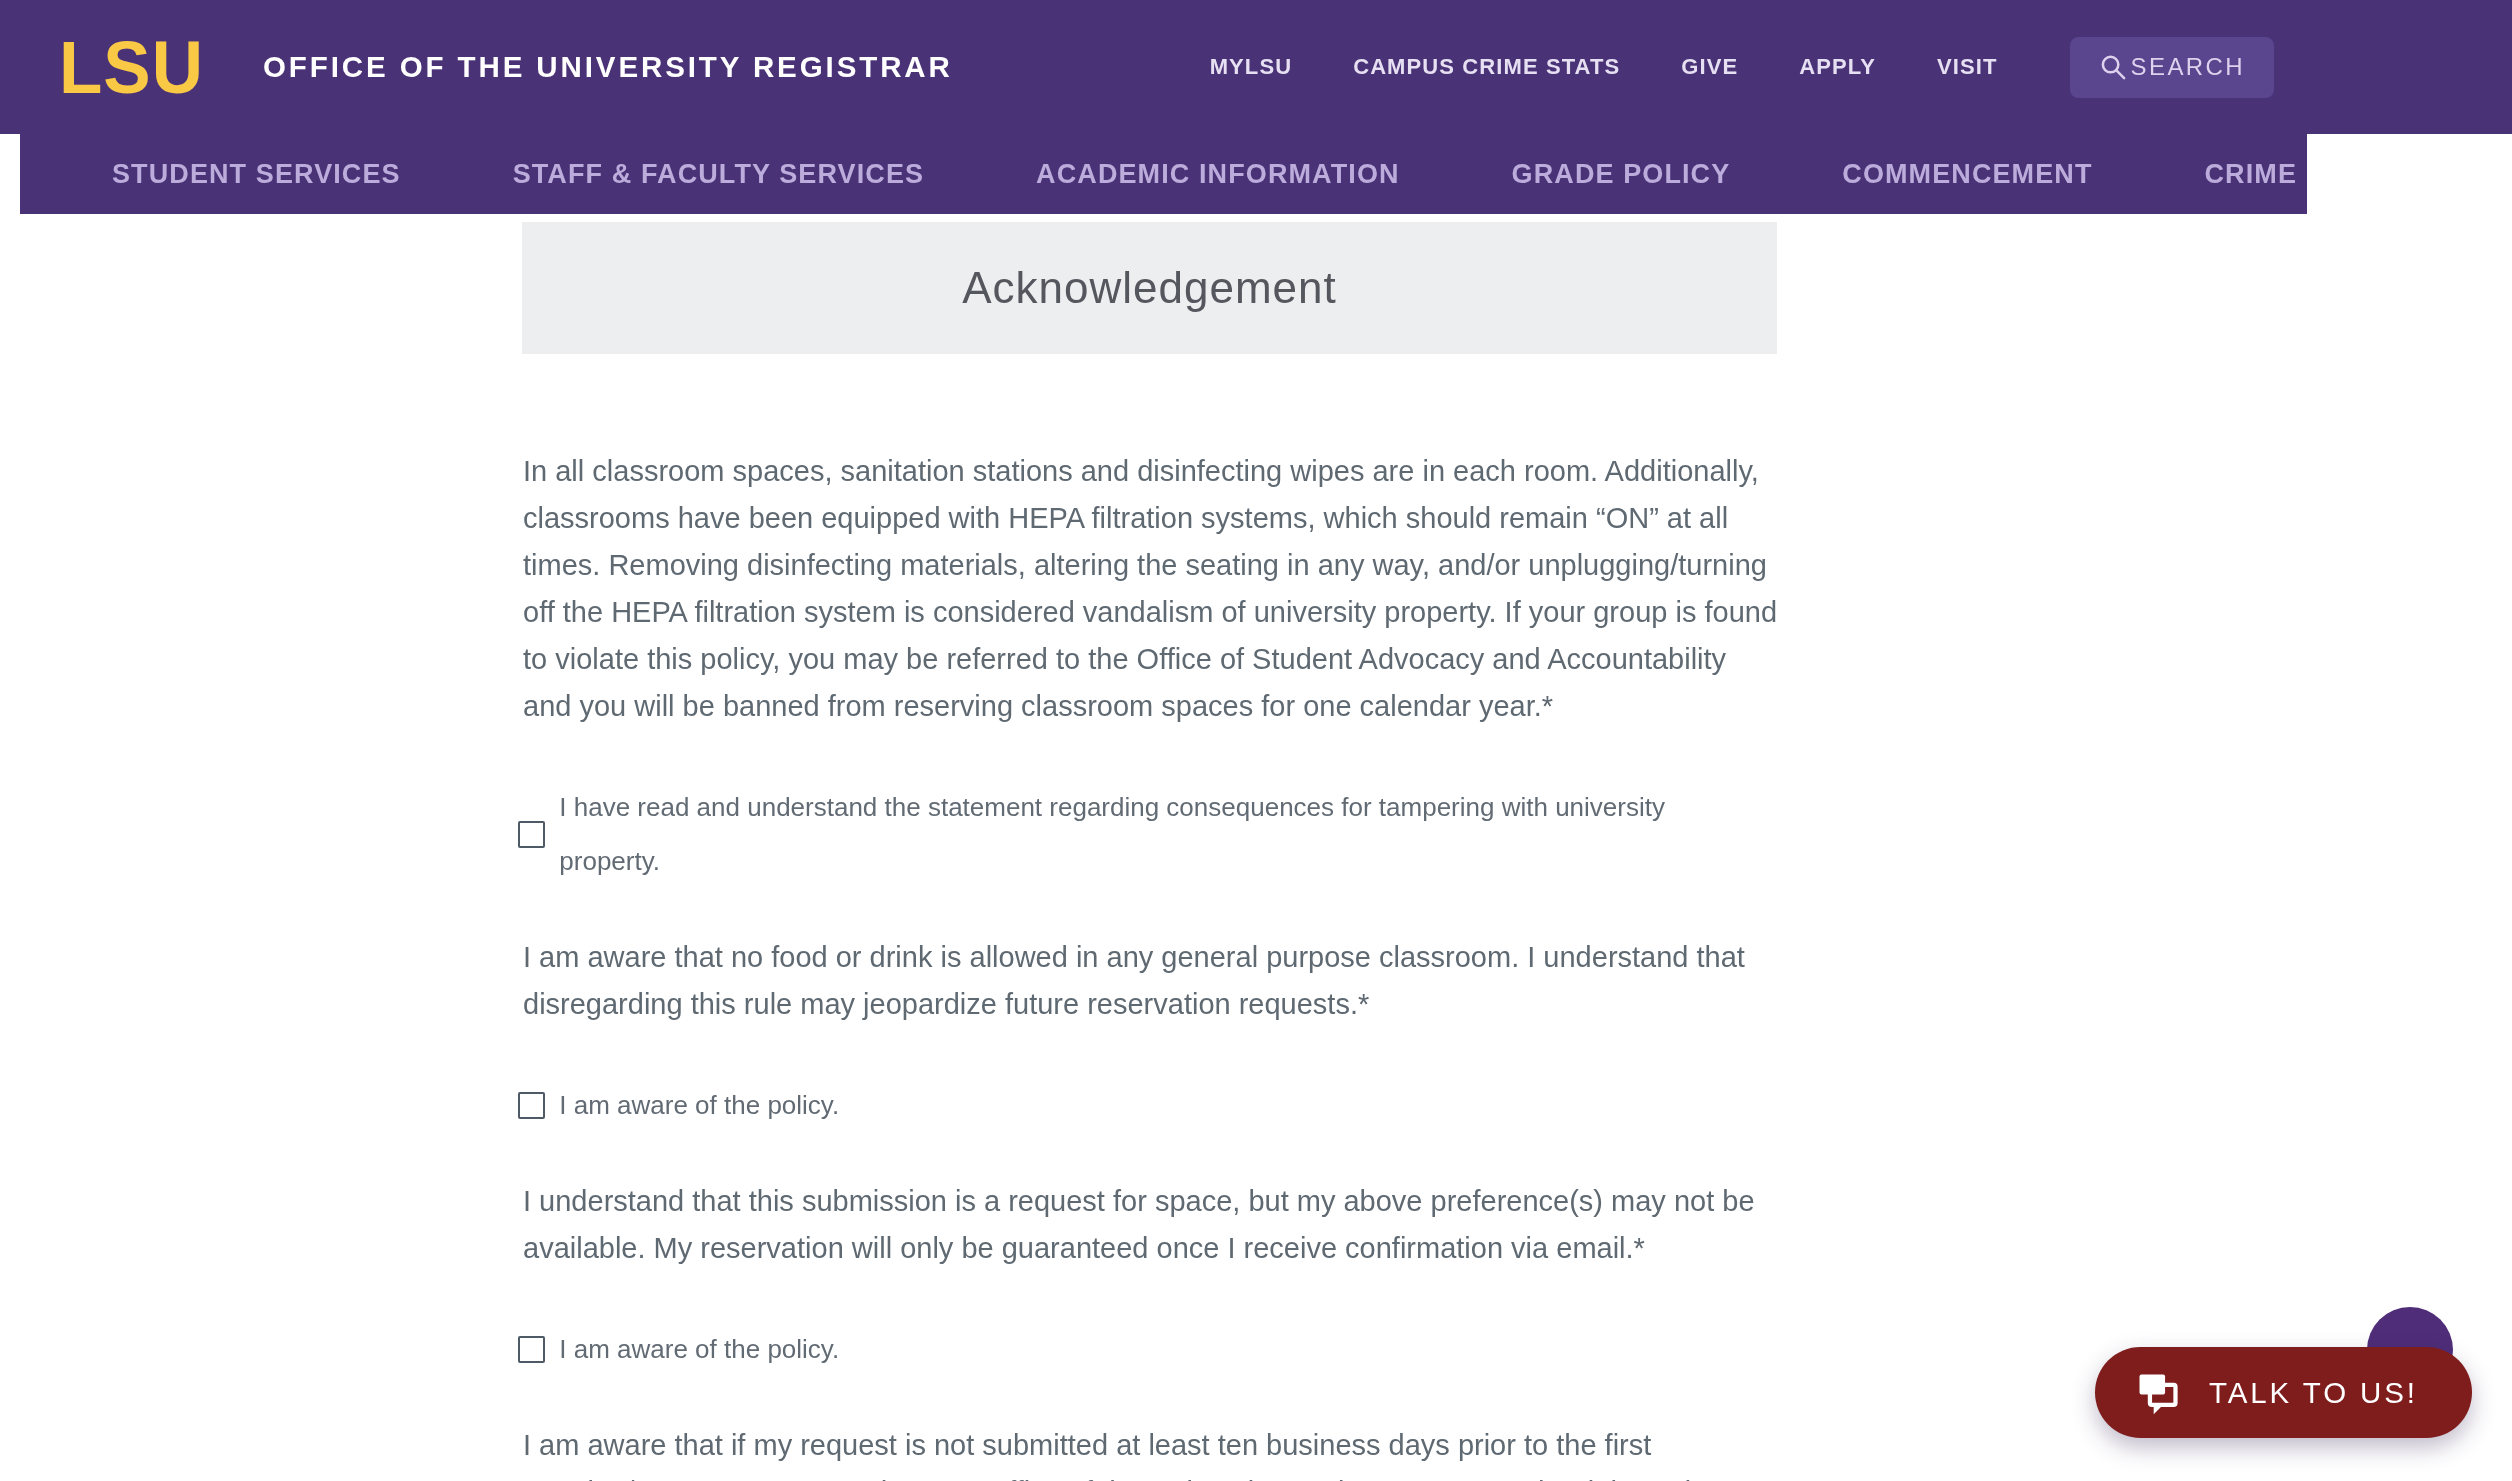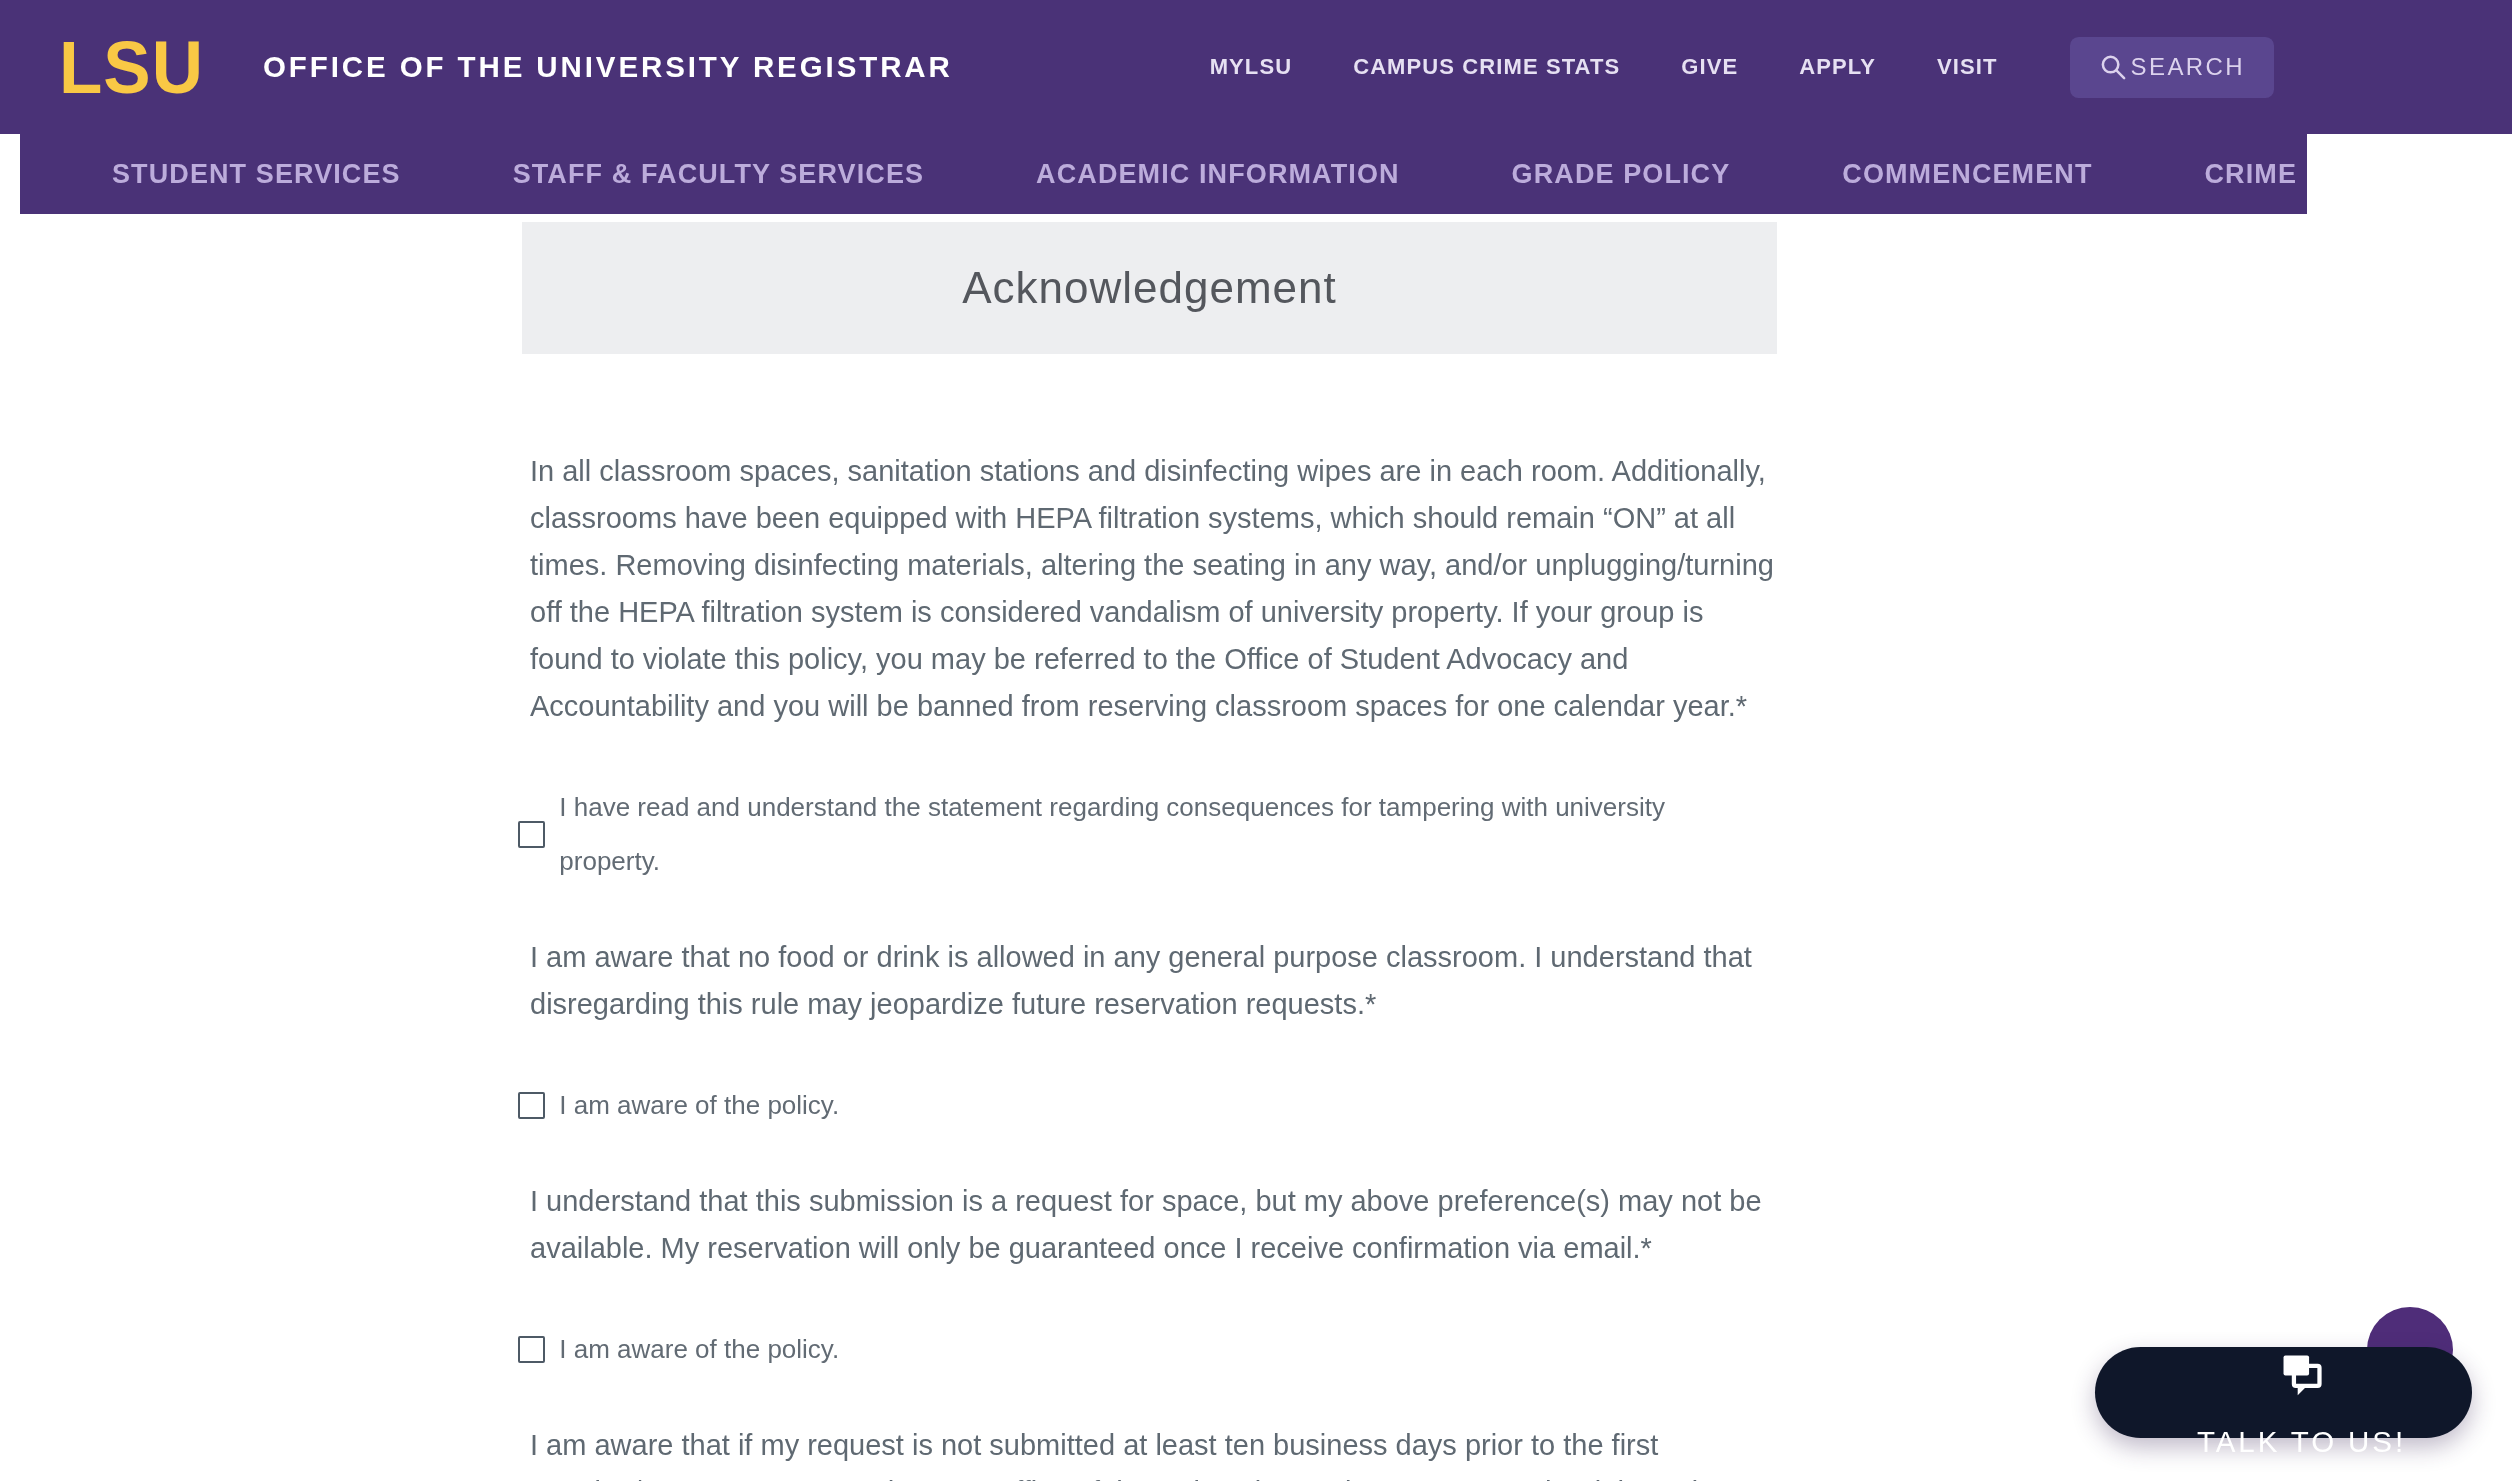--- a/index.html
+++ b/index.html
@@ -55,21 +55,21 @@
   .heading-text{
     color:#54575D;font-size:44px;font-weight:400;letter-spacing:1px;
   }
 
   
   .content{
     position:absolute;left:518px;top:448px;width:1260px;
     color:#5F6972;
   }
   .para{
-    font-size:29px;line-height:47px;margin:0 0 50px 12px;font-weight:400;
+    font-size:29px;line-height:47px;margin:0 0 50px 5px;font-weight:400;
   }
   .check-row{
     display:flex;align-items:center;gap:14.3px;margin:0 0 46px 0;cursor:pointer;
   }
   .checkbox{
     width:27px;height:27px;flex:0 0 27px;background:#fff;
     border:2.9px solid #4E5A66;border-radius:1.9px;box-sizing:border-box;
     cursor:pointer;
   }
   .check-label{
@@ -78,25 +78,24 @@
   .para.last{margin-bottom:0;}
 
   
   .chat-circle{
     position:absolute;left:2367px;top:1307px;width:86px;height:86px;
     border-radius:50%;background:#4F2D79;
     box-shadow:0 0 13.3px rgba(255,255,255,0.9);
   }
   .chat-btn{
     position:absolute;left:2095px;top:1347px;width:377px;height:91px;
-    background:#0f172a;border:none;border-radius:46px;
+    background:#7f1d1d;border:none;border-radius:46px;
     display:flex;align-items:center;gap:25px;box-sizing:border-box;
     padding:0 0 0 36px;cursor:pointer;
     box-shadow:0 9.5px 23px rgba(50,30,80,0.30);
-    flex-direction:column;
   }
   .chat-label{
     color:#ffffff;font-size:29.5px;letter-spacing:2.9px;font-weight:400;
     white-space:nowrap;
   }
   .chat-icon{width:53px;height:53px;display:block;flex:0 0 53px;}
 </style>
 </head>
 <body>
 

